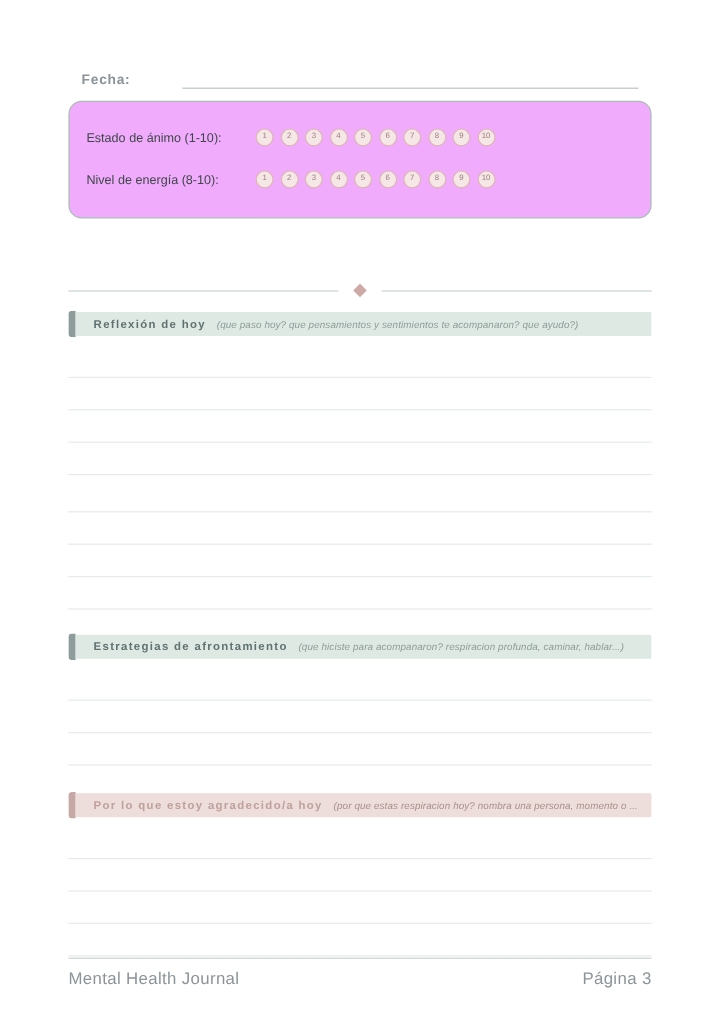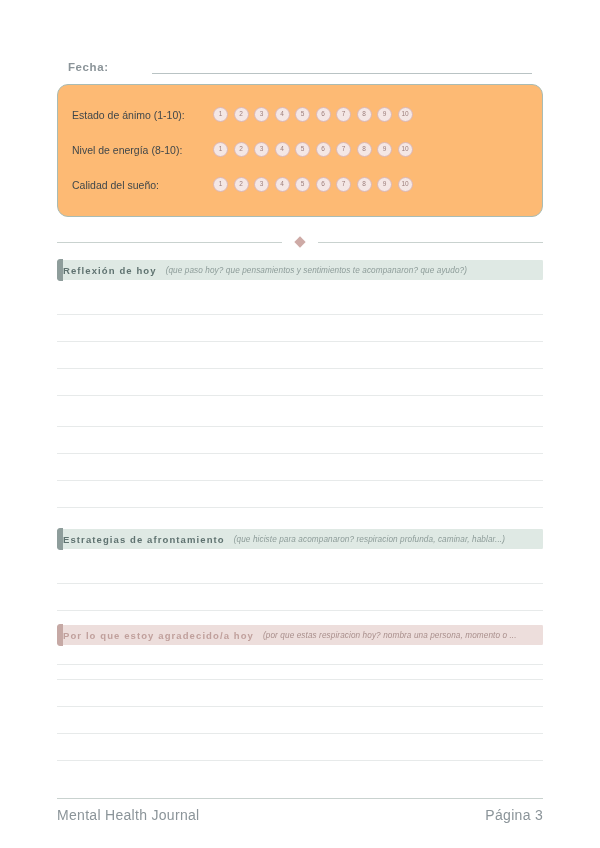--- a/index.html
+++ b/index.html
@@ -37,21 +37,21 @@
     border-bottom:1px solid #b9c3c4;
     height:13px;
   }
 
   
   .ratings{
     position:absolute;
     left:57px; top:84px;
     width:486px;
     box-sizing:border-box;
-    background:#fdba74;
+    background:#f0abfc;
     border:1px solid #a9bcb5;
     border-radius:11px;
     padding:12px 0 14px 0;
   }
   .rating-row{
     display:flex;
     align-items:center;
     height:35px;
     padding-left:14px;
   }
@@ -96,20 +96,21 @@
     display:flex;align-items:center;
     height:22px;
     border-radius:3px;
     overflow:hidden;
     box-sizing:border-box;
   }
   .sec-bar{width:6px;height:22px;flex:0 0 6px;border-radius:2px 0 0 2px;}
   .sec-body{
     flex:1;height:20px;
     display:flex;align-items:center;
+    padding-left:15px;
     overflow:hidden;
     white-space:nowrap;
   }
   .sec-title{
     font-size:9.5px;
     font-weight:bold;
     letter-spacing:1.1px;
   }
   .sec-hint{
     font-size:8.2px;
@@ -183,35 +184,20 @@
           <span class="dot">3</span>
           <span class="dot">4</span>
           <span class="dot">5</span>
           <span class="dot">6</span>
           <span class="dot">7</span>
           <span class="dot">8</span>
           <span class="dot">9</span>
           <span class="dot">10</span>
         </span>
       </div>
-      <div class="rating-row">
-        <span class="rating-label">Calidad del sueño:</span>
-        <span class="dots">
-          <span class="dot">1</span>
-          <span class="dot">2</span>
-          <span class="dot">3</span>
-          <span class="dot">4</span>
-          <span class="dot">5</span>
-          <span class="dot">6</span>
-          <span class="dot">7</span>
-          <span class="dot">8</span>
-          <span class="dot">9</span>
-          <span class="dot">10</span>
-        </span>
-      </div>
     </div>
 
   <div class="divider">
     <span class="ln"></span>
     <span class="gap"></span>
     <span class="diamond"></span>
     <span class="gap"></span>
     <span class="ln"></span>
   </div>
 
@@ -247,21 +233,21 @@
             <span class="sec-hint">(que hiciste para acompanaron? respiracion profunda, caminar, hablar...)</span>
           </span>
         </div>
         <div class="lines">
           <div class="wline"></div>
           <div class="wline"></div>
           <div class="wline"></div>
           <div class="wline"></div>
         </div>
       </div>
-      <div class="section" style="top: 624px;">
+      <div class="section" style="top: 660px;">
         <div class="sec-head r">
           <span class="sec-bar"></span>
           <span class="sec-body">
             <span class="sec-title">Por lo que estoy agradecido/a hoy</span>
             <span class="sec-hint">(por que estas respiracion hoy? nombra una persona, momento o ...</span>
           </span>
         </div>
         <div class="lines">
           <div class="wline"></div>
           <div class="wline"></div>

